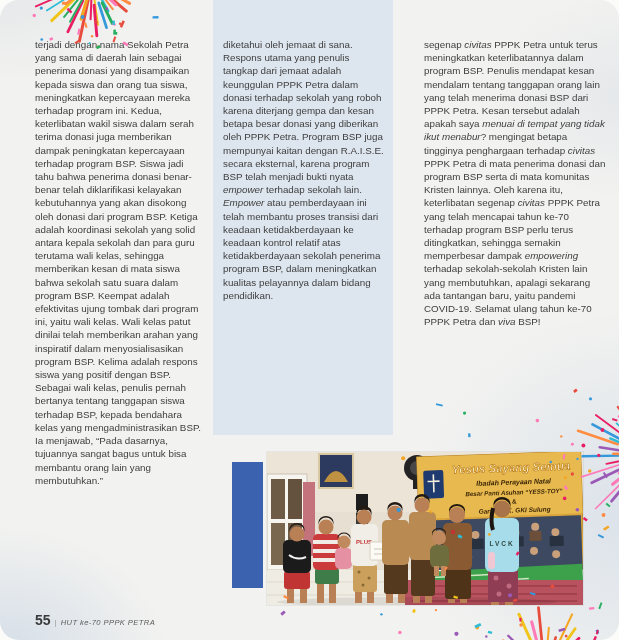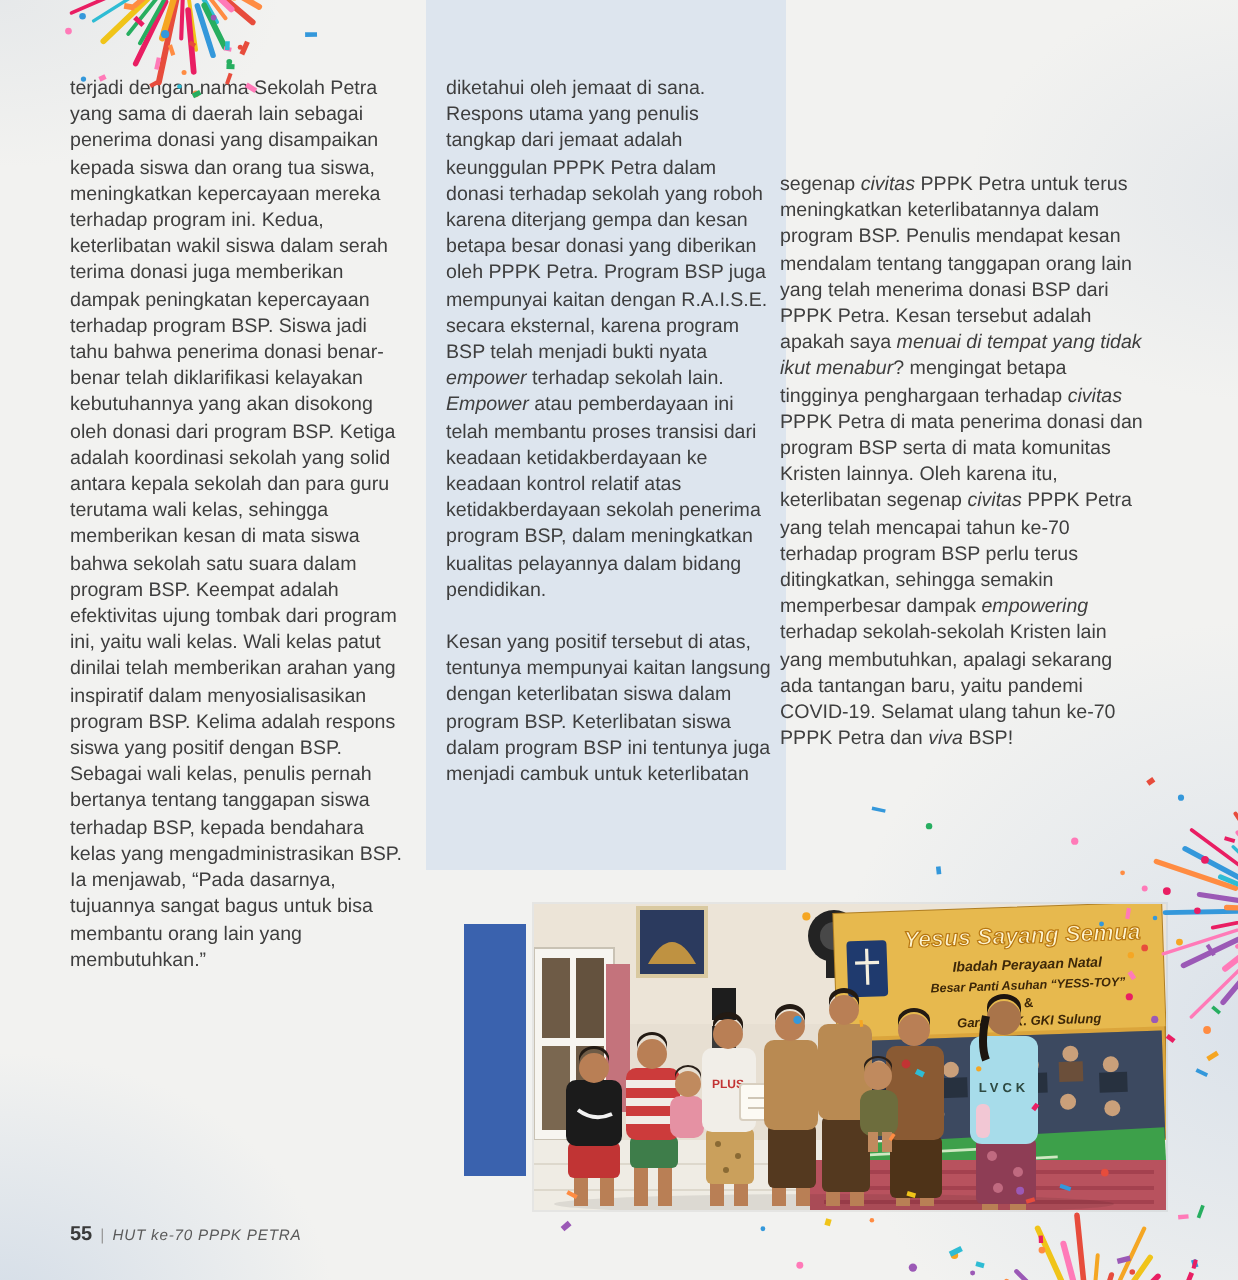--- a/index.html
+++ b/index.html
@@ -9,40 +9,41 @@
     background:#fbfbfa;
   }
   .page{
     position:relative;width:619px;height:640px;
     background:
       radial-gradient(240px 190px at 0% 103%, rgba(186,203,224,.55), rgba(186,203,224,0) 70%),
       radial-gradient(300px 280px at 102% 80%, rgba(190,206,226,.45), rgba(190,206,226,0) 72%),
       radial-gradient(210px 150px at 102% 15%, rgba(198,208,222,.30), rgba(198,208,222,0) 70%),
       radial-gradient(200px 120px at 0% 0%, rgba(200,208,218,.28), rgba(200,208,218,0) 70%),
       #f2f2f0;
+    border-radius: 19px;
   }
   .mid-panel{
     position:absolute;left:213px;top:0;width:180px;height:435px;
     background:#dde5ee;
   }
   .col{
     position:absolute;top:38px;
     font-size:9.8px;line-height:13.2px;color:#3e3e3e;
     text-align:left;
   }
   .col-1{left:35px;width:170px;}
   .col-2{left:223px;width:163px;}
-  .col-3{left:390px;width:183px;margin-top:48px;}
+  .col-3{left:424px;width:183px;}
   .para{margin:0 0 13px 0;}
   .para span.it{font-style:italic;}
   .footer{
     position:absolute;left:35px;top:612px;
     display:flex;align-items:baseline;gap:4px;color:#555;
   }
-  .footer .pnum{font-size:10px;font-weight:bold;color:#3a3a3a;}
+  .footer .pnum{font-size:14px;font-weight:bold;color:#3a3a3a;}
   .footer .fsep{font-size:8px;color:#9a9a9a;}
   .footer .ftext{font-size:7.6px;letter-spacing:.4px;color:#5a5a5a;font-style:italic;}
   .photo-accent{
     position:absolute;left:232px;top:462px;width:31px;height:126px;
     background:#3a62ae;
   }
   .photo-frame{
     position:absolute;left:267px;top:452px;width:316px;height:153px;
     box-shadow:0 0 0 1px rgba(0,0,0,.05);
     overflow:hidden;background:#e7dfd2;
@@ -59,21 +60,20 @@
 <div class="page">
 
   <div class="mid-panel"></div>
 
   <div class="col col-1">
     <p class="para"><span>terjadi dengan nama Sekolah Petra yang sama di daerah lain sebagai penerima donasi yang disampaikan kepada siswa dan orang tua siswa, meningkatkan kepercayaan mereka terhadap program ini. Kedua, keterlibatan wakil siswa dalam serah terima donasi juga memberikan dampak peningkatan kepercayaan terhadap program BSP. Siswa jadi tahu bahwa penerima donasi benar-benar telah diklarifikasi kelayakan kebutuhannya yang akan disokong oleh donasi dari program BSP. Ketiga adalah koordinasi sekolah yang solid antara kepala sekolah dan para guru terutama wali kelas, sehingga memberikan kesan di mata siswa bahwa sekolah satu suara dalam program BSP. Keempat adalah efektivitas ujung tombak dari program ini, yaitu wali kelas. Wali kelas patut dinilai telah memberikan arahan yang inspiratif dalam menyosialisasikan program BSP. Kelima adalah respons siswa yang positif dengan BSP. Sebagai wali kelas, penulis pernah bertanya tentang tanggapan siswa terhadap BSP, kepada bendahara kelas yang mengadministrasikan BSP. Ia menjawab, “Pada dasarnya, tujuannya sangat bagus untuk bisa membantu orang lain yang membutuhkan.”</span></p>
   </div>
 
   <div class="col col-2">
     <p class="para"><span>diketahui oleh jemaat di sana. Respons utama yang penulis tangkap dari jemaat adalah keunggulan PPPK Petra dalam donasi terhadap sekolah yang roboh karena diterjang gempa dan kesan betapa besar donasi yang diberikan oleh PPPK Petra. Program BSP juga mempunyai kaitan dengan R.A.I.S.E. secara eksternal, karena program BSP telah menjadi bukti nyata </span><span class="it">empower</span><span> terhadap sekolah lain. </span><span class="it">Empower</span><span> atau pemberdayaan ini telah membantu proses transisi dari keadaan ketidakberdayaan ke keadaan kontrol relatif atas ketidakberdayaan sekolah penerima program BSP, dalam meningkatkan kualitas pelayannya dalam bidang pendidikan.</span></p>
-    <p class="para"><span>Kesan yang positif tersebut di atas, tentunya mempunyai kaitan langsung dengan keterlibatan siswa dalam program BSP. Keterlibatan siswa dalam program BSP ini tentunya juga menjadi cambuk untuk keterlibatan</span></p>
   </div>
 
   <div class="col col-3">
     <p class="para"><span>segenap </span><span class="it">civitas</span><span> PPPK Petra untuk terus meningkatkan keterlibatannya dalam program BSP. Penulis mendapat kesan mendalam tentang tanggapan orang lain yang telah menerima donasi BSP dari PPPK Petra. Kesan tersebut adalah apakah saya </span><span class="it">menuai di tempat yang tidak ikut menabur</span><span>? mengingat betapa tingginya penghargaan terhadap </span><span class="it">civitas</span><span> PPPK Petra di mata penerima donasi dan program BSP serta di mata komunitas Kristen lainnya. Oleh karena itu, keterlibatan segenap </span><span class="it">civitas</span><span> PPPK Petra yang telah mencapai tahun ke-70 terhadap program BSP perlu terus ditingkatkan, sehingga semakin memperbesar dampak </span><span class="it">empowering</span><span> terhadap sekolah-sekolah Kristen lain yang membutuhkan, apalagi sekarang ada tantangan baru, yaitu pandemi COVID-19. Selamat ulang tahun ke-70 PPPK Petra dan </span><span class="it">viva</span><span> BSP!</span></p>
   </div>
 
   <div class="photo-accent"></div>
 
   <div class="photo-frame">
     <svg width="316" height="153" viewBox="0 0 316 153">

